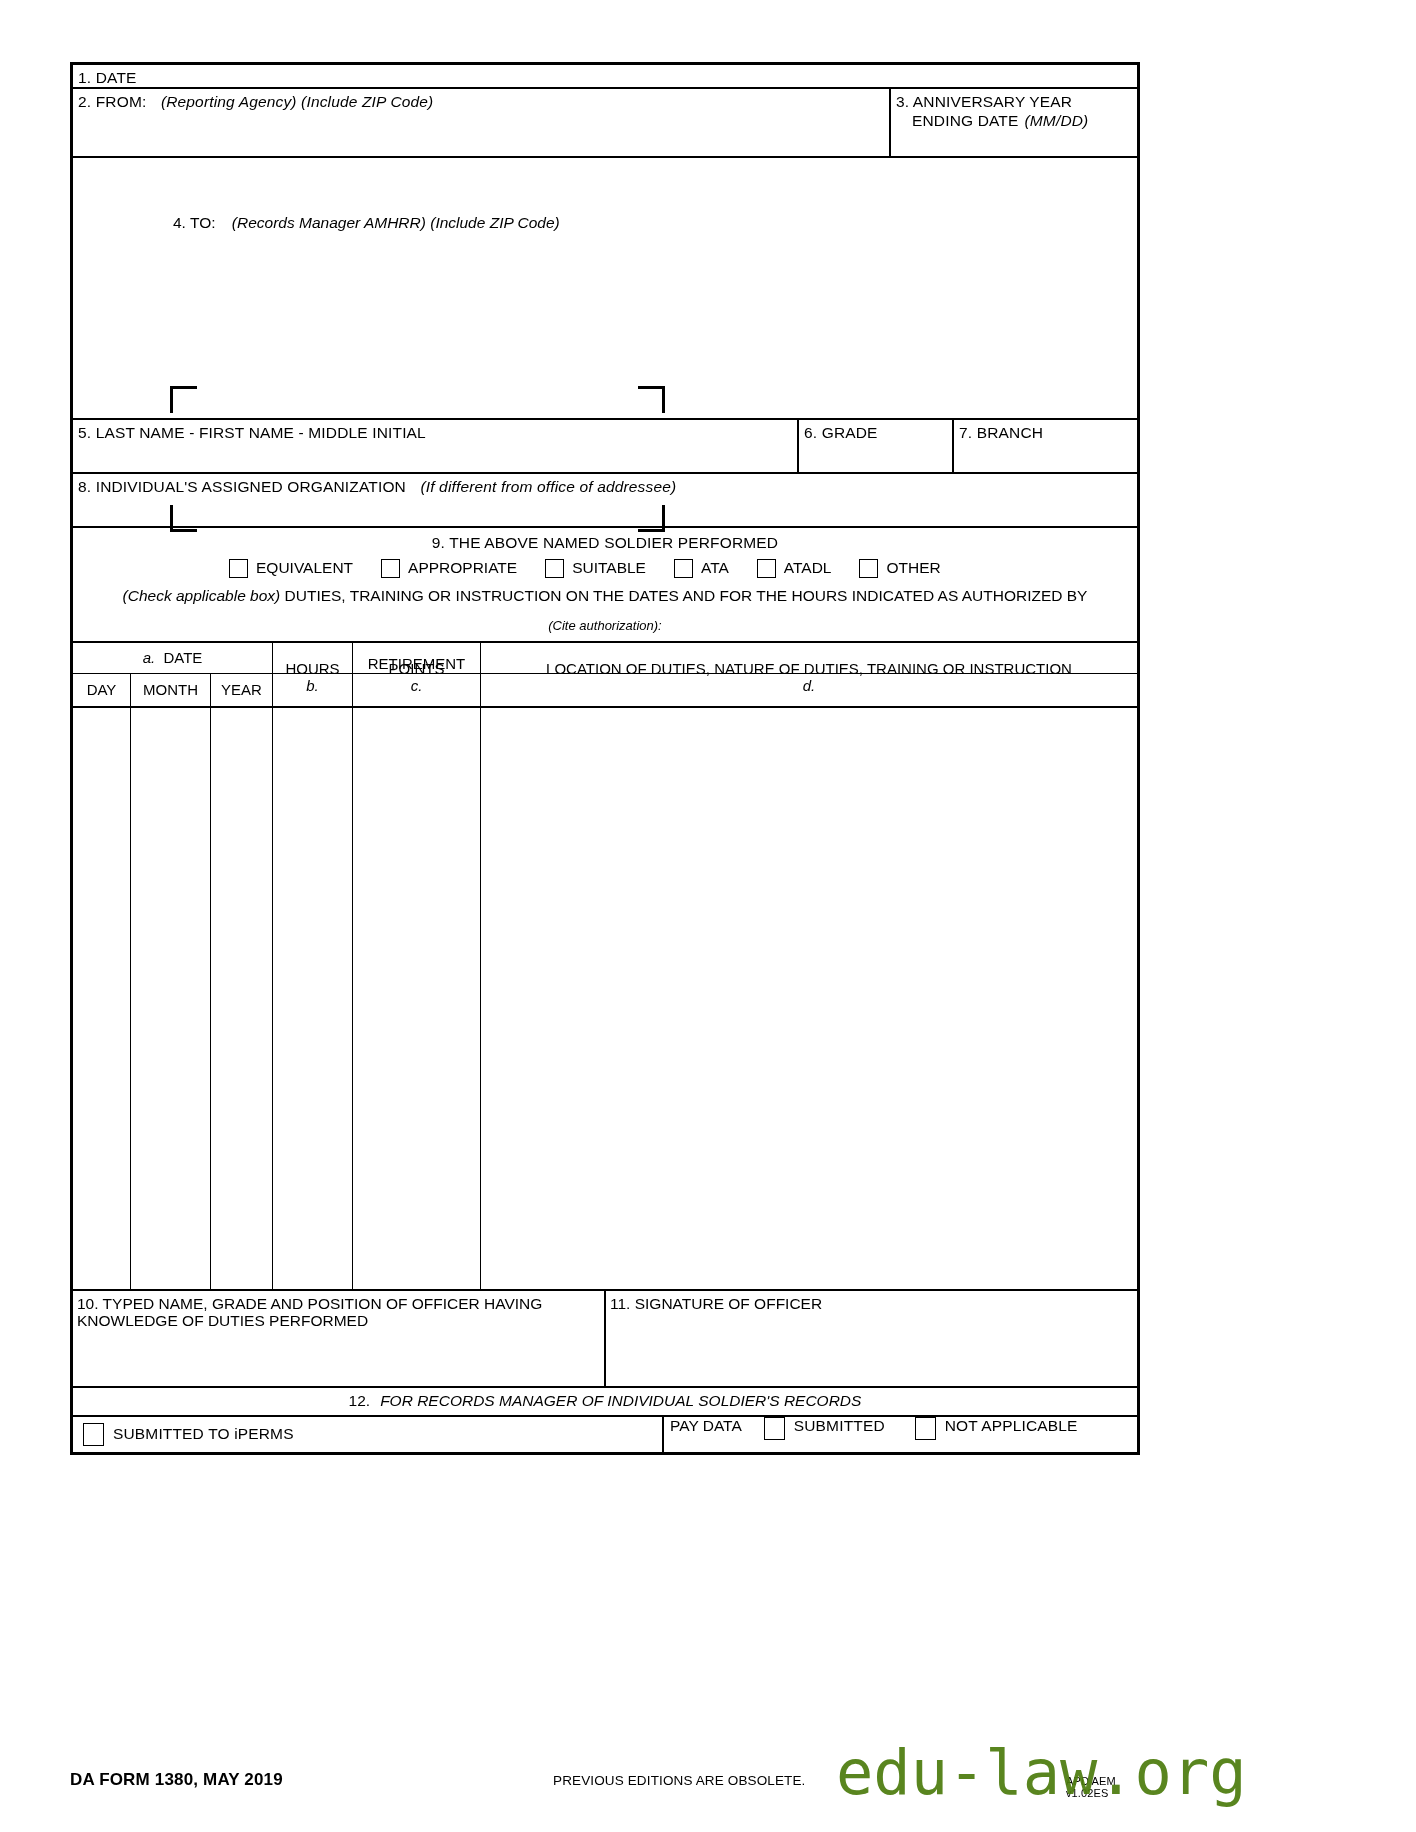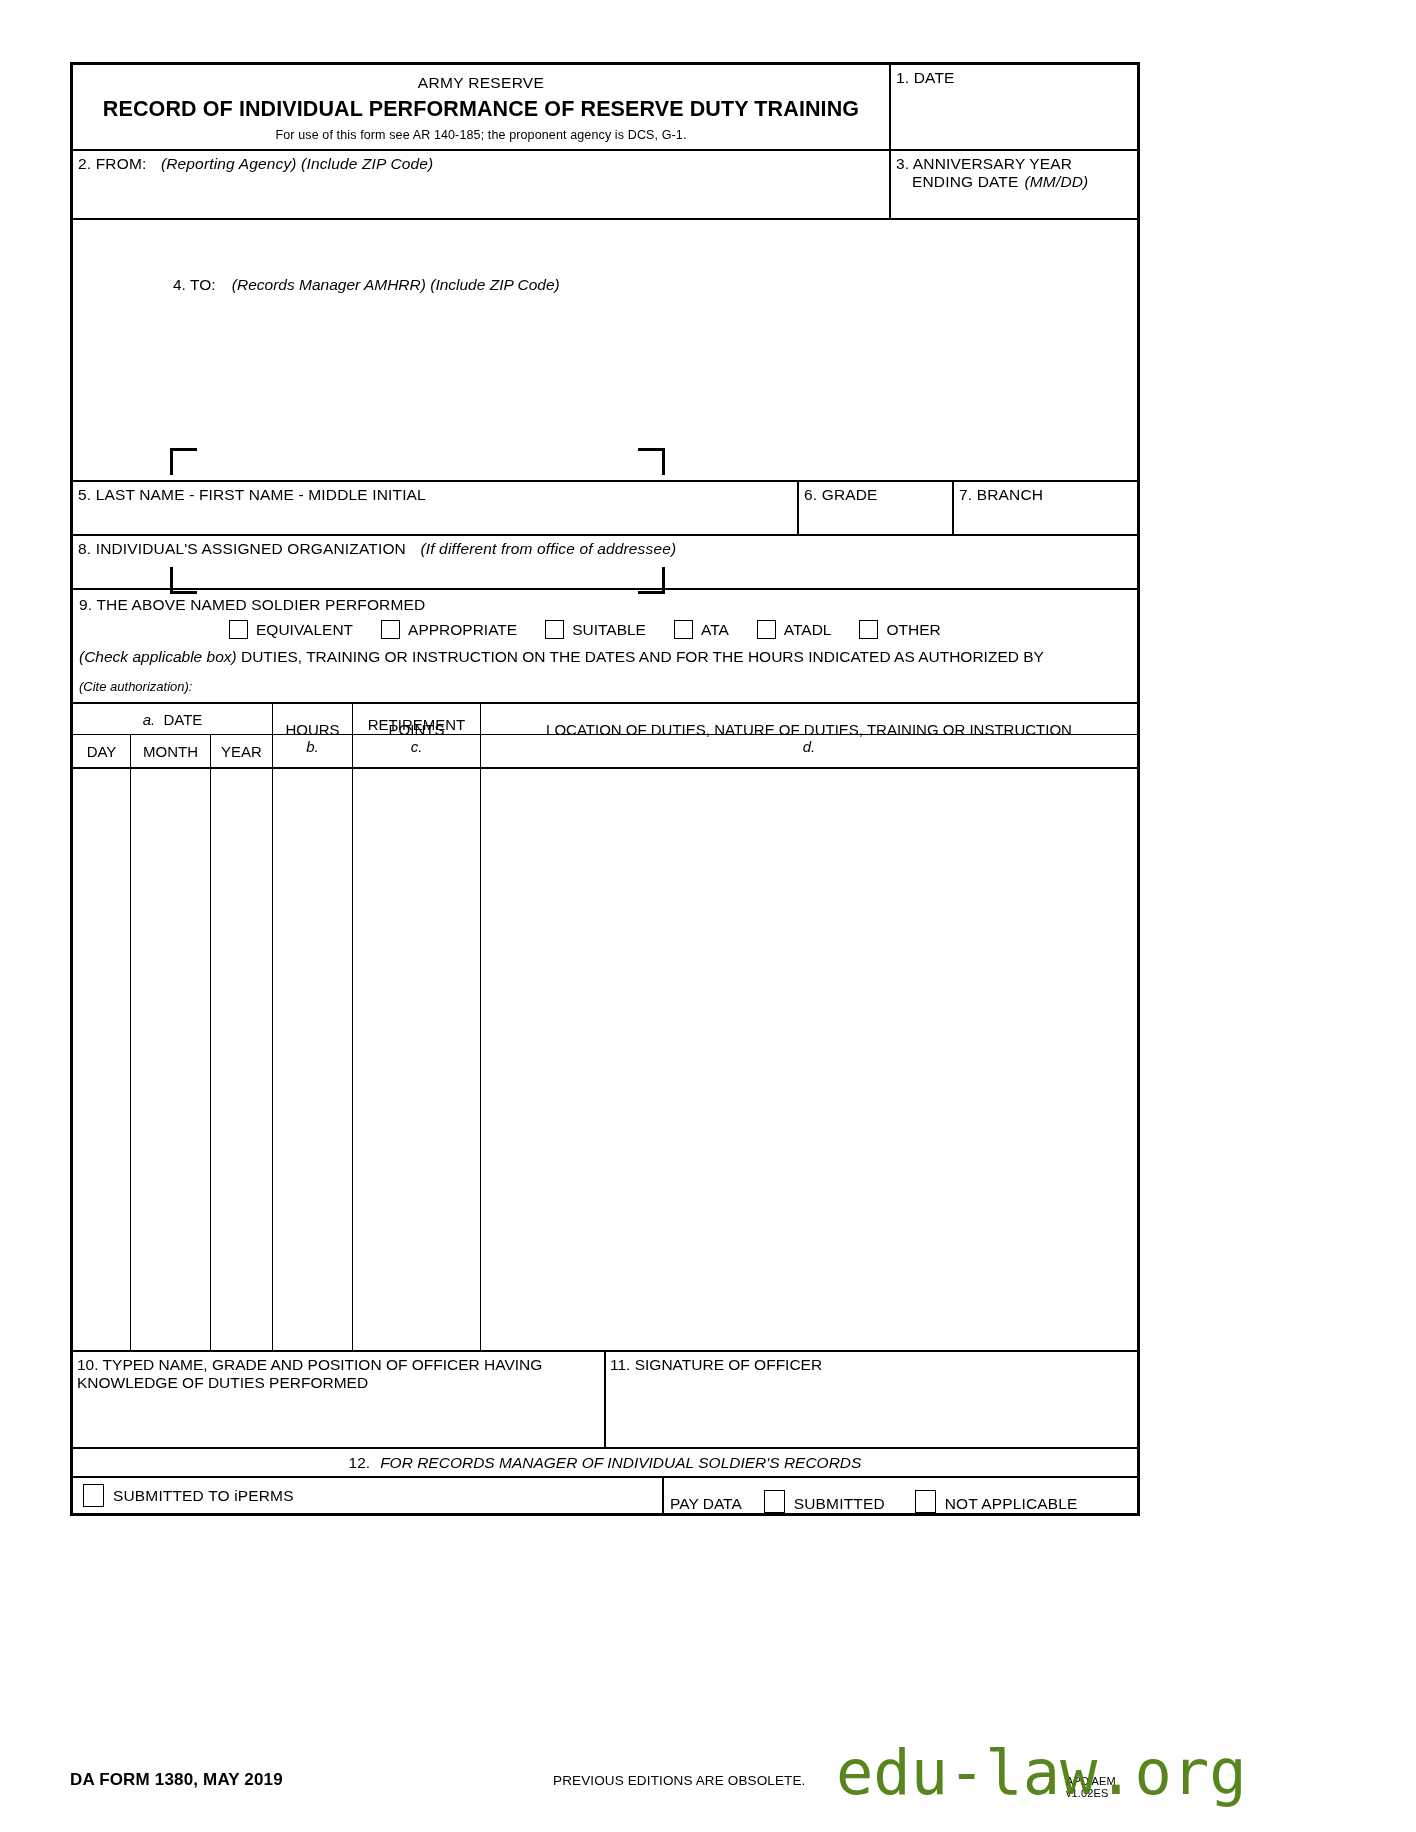--- a/index.html
+++ b/index.html
@@ -79,21 +79,21 @@
   .c-sign{flex:1;}
   .sig-lbl{font-size:15.5px;line-height:1.14;padding:4px 4px 0 4px;}
 
   
   .r12{height:27px;display:flex;align-items:center;justify-content:center;font-size:15.5px;}
   .r12 .num{font-weight:normal;margin-right:10px;}
   .r12 .it{font-style:italic;}
 
   .r13{height:35px;display:flex;align-items:center;}
   .iperms{flex:1;display:flex;align-items:center;padding-left:10px;}
-  .paydata{width:473px;display:flex;align-items:flex-end;padding-left:6px;}
+  .paydata{width:473px;display:flex;align-items:flex-start;padding-left:6px;}
   .paydata .pd-lbl{font-size:15.5px;margin-right:22px;}
   .cb2{width:21px;height:23px;border:1.6px solid #000;background:#fff;box-sizing:border-box;margin-right:9px;}
 
   
   .footer{position:absolute;left:70px;top:1770px;width:1070px;height:34px;}
   .ff-left{position:absolute;left:0;top:0;font-size:17px;font-weight:bold;letter-spacing:.01em;}
   .ff-mid{position:absolute;left:483px;top:3px;font-size:13.5px;letter-spacing:.01em;}
   .ff-right{position:absolute;left:996px;top:5px;font-size:11px;letter-spacing:.01em;}
 
   
@@ -105,25 +105,20 @@
   }
 </style>
 </head>
 <body>
 
 <div class="page">
 
   <div class="form">
 
     <div class="row bb">
-      <div class="cell titleblock br">
-        <div class="t-small">ARMY RESERVE</div>
-        <div class="t-big">RECORD OF INDIVIDUAL PERFORMANCE OF RESERVE DUTY TRAINING</div>
-        <div class="t-tiny">For use of this form see AR 140-185; the proponent agency is DCS, G-1.</div>
-      </div>
       <div class="cell datecell">
         <div class="lbl pad">1. DATE</div>
       </div>
     </div>
 
     <div class="row bb">
       <div class="cell br" style="flex:1;height:67px;">
         <div class="lbl pad">
           <span>2. FROM:</span>
           <span class="lbl-i" style="margin-left:10px;">(Reporting Agency) (Include ZIP Code)</span>
@@ -167,21 +162,21 @@
     <div class="row bb h-org">
       <div class="cell" style="flex:1;">
         <div class="lbl pad">
           <span>8. INDIVIDUAL'S ASSIGNED ORGANIZATION</span>
           <span class="lbl-i" style="margin-left:10px;">(If different from office of addressee)</span>
         </div>
       </div>
     </div>
 
     <div class="row bb">
-      <div class="cell sec9" style="flex:1;">
+      <div class="cell sec9" style="flex:1;text-align:center;">
         <div class="lbl">9. THE ABOVE NAMED SOLDIER PERFORMED</div>
 
         <div class="cbrow">
           <div class="cbitem">
             <span class="cbox"></span>
             <span class="cbtxt">EQUIVALENT</span>
           </div>
           <div class="cbitem">
             <span class="cbox"></span>
             <span class="cbtxt">APPROPRIATE</span>

